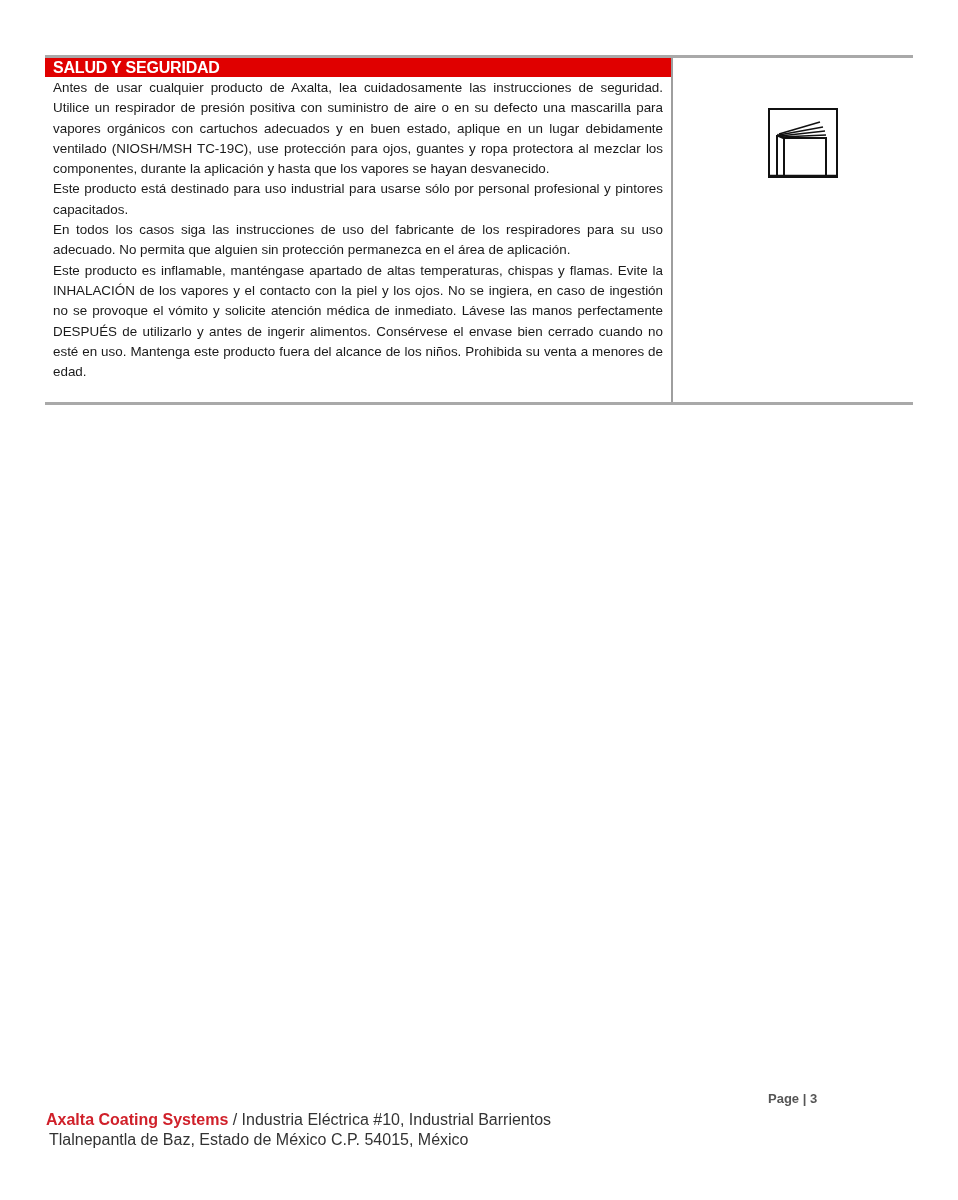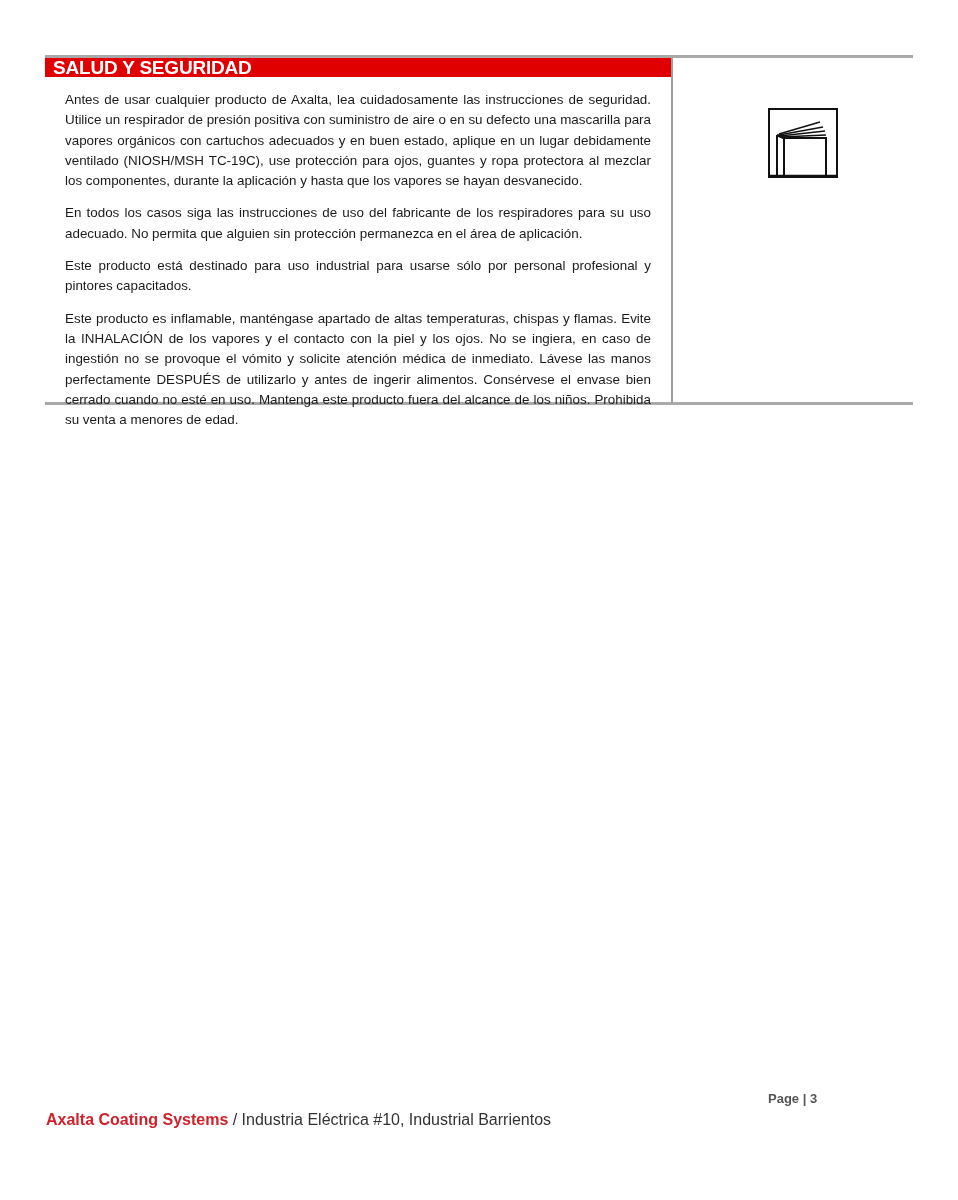--- a/index.html
+++ b/index.html
@@ -29,34 +29,34 @@
     .text-cell {
       width: 628px;
       border-right: 2px solid #9e9e9e;
       box-sizing: border-box;
       position: relative;
     }
     .header-bar {
       background: #e00000;
       color: #ffffff;
       font-weight: bold;
-      font-size: 19px;
+      font-size: 16px;
       height: 19px;
       line-height: 20px;
       padding-left: 8px;
       letter-spacing: -0.2px;
     }
     .body-text {
       padding: 1px 8px 0 8px;
       font-size: 13.4px;
       line-height: 20.3px;
       color: #1a1a1a;
     }
     .body-text p {
-      margin: 12px;
+      margin: 0;
       text-align: justify;
     }
     .icon-cell {
       flex: 1;
       position: relative;
     }
     .book-icon {
       position: absolute;
       left: 95px;
       top: 50px;
@@ -88,22 +88,22 @@
     }
   </style>
 </head>
 <body>
 
 <div class="safety-table">
   <div class="text-cell">
     <div class="header-bar">SALUD Y SEGURIDAD</div>
     <div class="body-text">
       <p>Antes de usar cualquier producto de Axalta, lea cuidadosamente las instrucciones de seguridad. Utilice un respirador de presión positiva con suministro de aire o en su defecto una mascarilla para vapores orgánicos con cartuchos adecuados y en buen estado, aplique en un lugar debidamente ventilado (NIOSH/MSH TC-19C), use protección para ojos, guantes y ropa protectora al mezclar los componentes, durante la aplicación y hasta que los vapores se hayan desvanecido.</p>
+      <p>Este producto está destinado para uso industrial para usarse sólo por personal profesional y pintores capacitados.</p>
       <p>En todos los casos siga las instrucciones de uso del fabricante de los respiradores para su uso adecuado. No permita que alguien sin protección permanezca en el área de aplicación.</p>
-      <p>Este producto está destinado para uso industrial para usarse sólo por personal profesional y pintores capacitados.</p>
       <p>Este producto es inflamable, manténgase apartado de altas temperaturas, chispas y flamas. Evite la INHALACIÓN de los vapores y el contacto con la piel y los ojos. No se ingiera, en caso de ingestión no se provoque el vómito y solicite atención médica de inmediato. Lávese las manos perfectamente DESPUÉS de utilizarlo y antes de ingerir alimentos. Consérvese el envase bien cerrado cuando no esté en uso. Mantenga este producto fuera del alcance de los niños. Prohibida su venta a menores de edad.</p>
     </div>
   </div>
   <div class="icon-cell">
     <svg class="book-icon" viewBox="0 0 70 70" xmlns="http://www.w3.org/2000/svg">
       <rect x="1" y="1" width="68" height="68" fill="none" stroke="#111" stroke-width="2"></rect>
       <line x1="0" y1="68" x2="70" y2="68" stroke="#111" stroke-width="2.5"></line>
       <line x1="9" y1="27" x2="9" y2="68" stroke="#111" stroke-width="2"></line>
       <line x1="16" y1="30" x2="16" y2="68" stroke="#111" stroke-width="2"></line>
       <polyline points="16,30 58,30 58,68" fill="none" stroke="#111" stroke-width="2"></polyline>
@@ -113,13 +113,14 @@
       <line x1="12" y1="28" x2="57" y2="23" stroke="#111" stroke-width="1.6"></line>
       <line x1="13" y1="29" x2="58" y2="27" stroke="#111" stroke-width="1.6"></line>
     </svg>
   </div>
 </div>
 
 <div class="page-number">Page | 3</div>
 
 <div class="footer">
   <div><span class="company">Axalta Coating Systems</span><span> / Industria Eléctrica #10, Industrial Barrientos</span></div>
+  <div class="line2">Tlalnepantla de Baz, Estado de México C.P. 54015, México</div>
 </div>
 
 </body></html>

